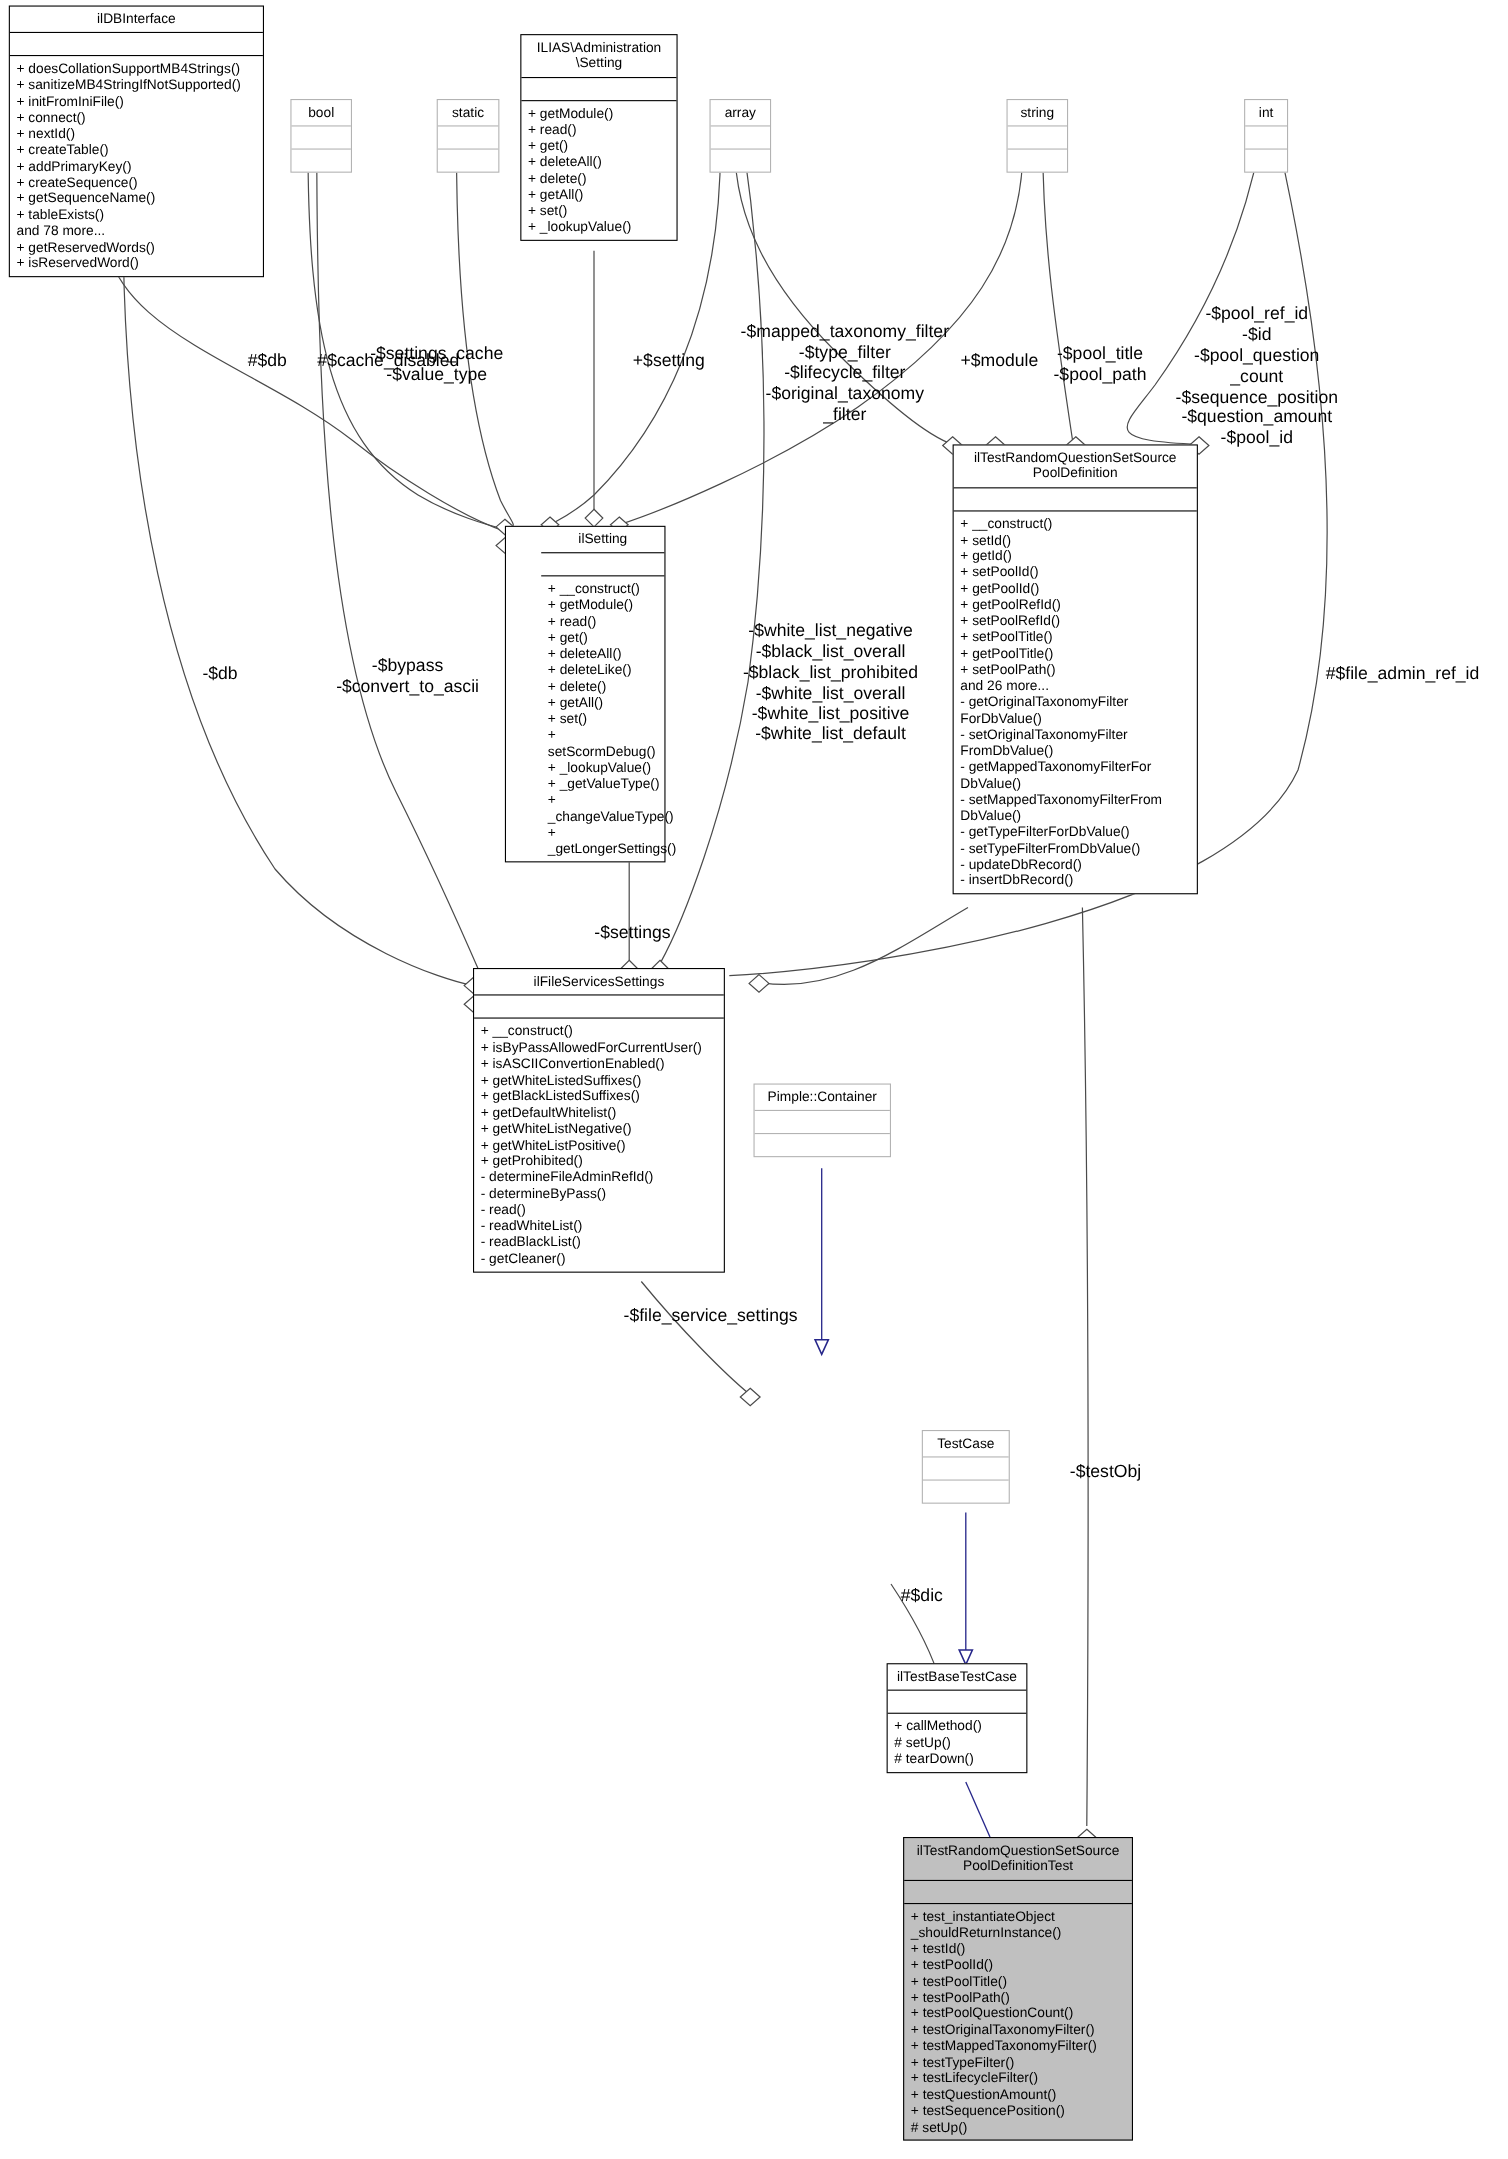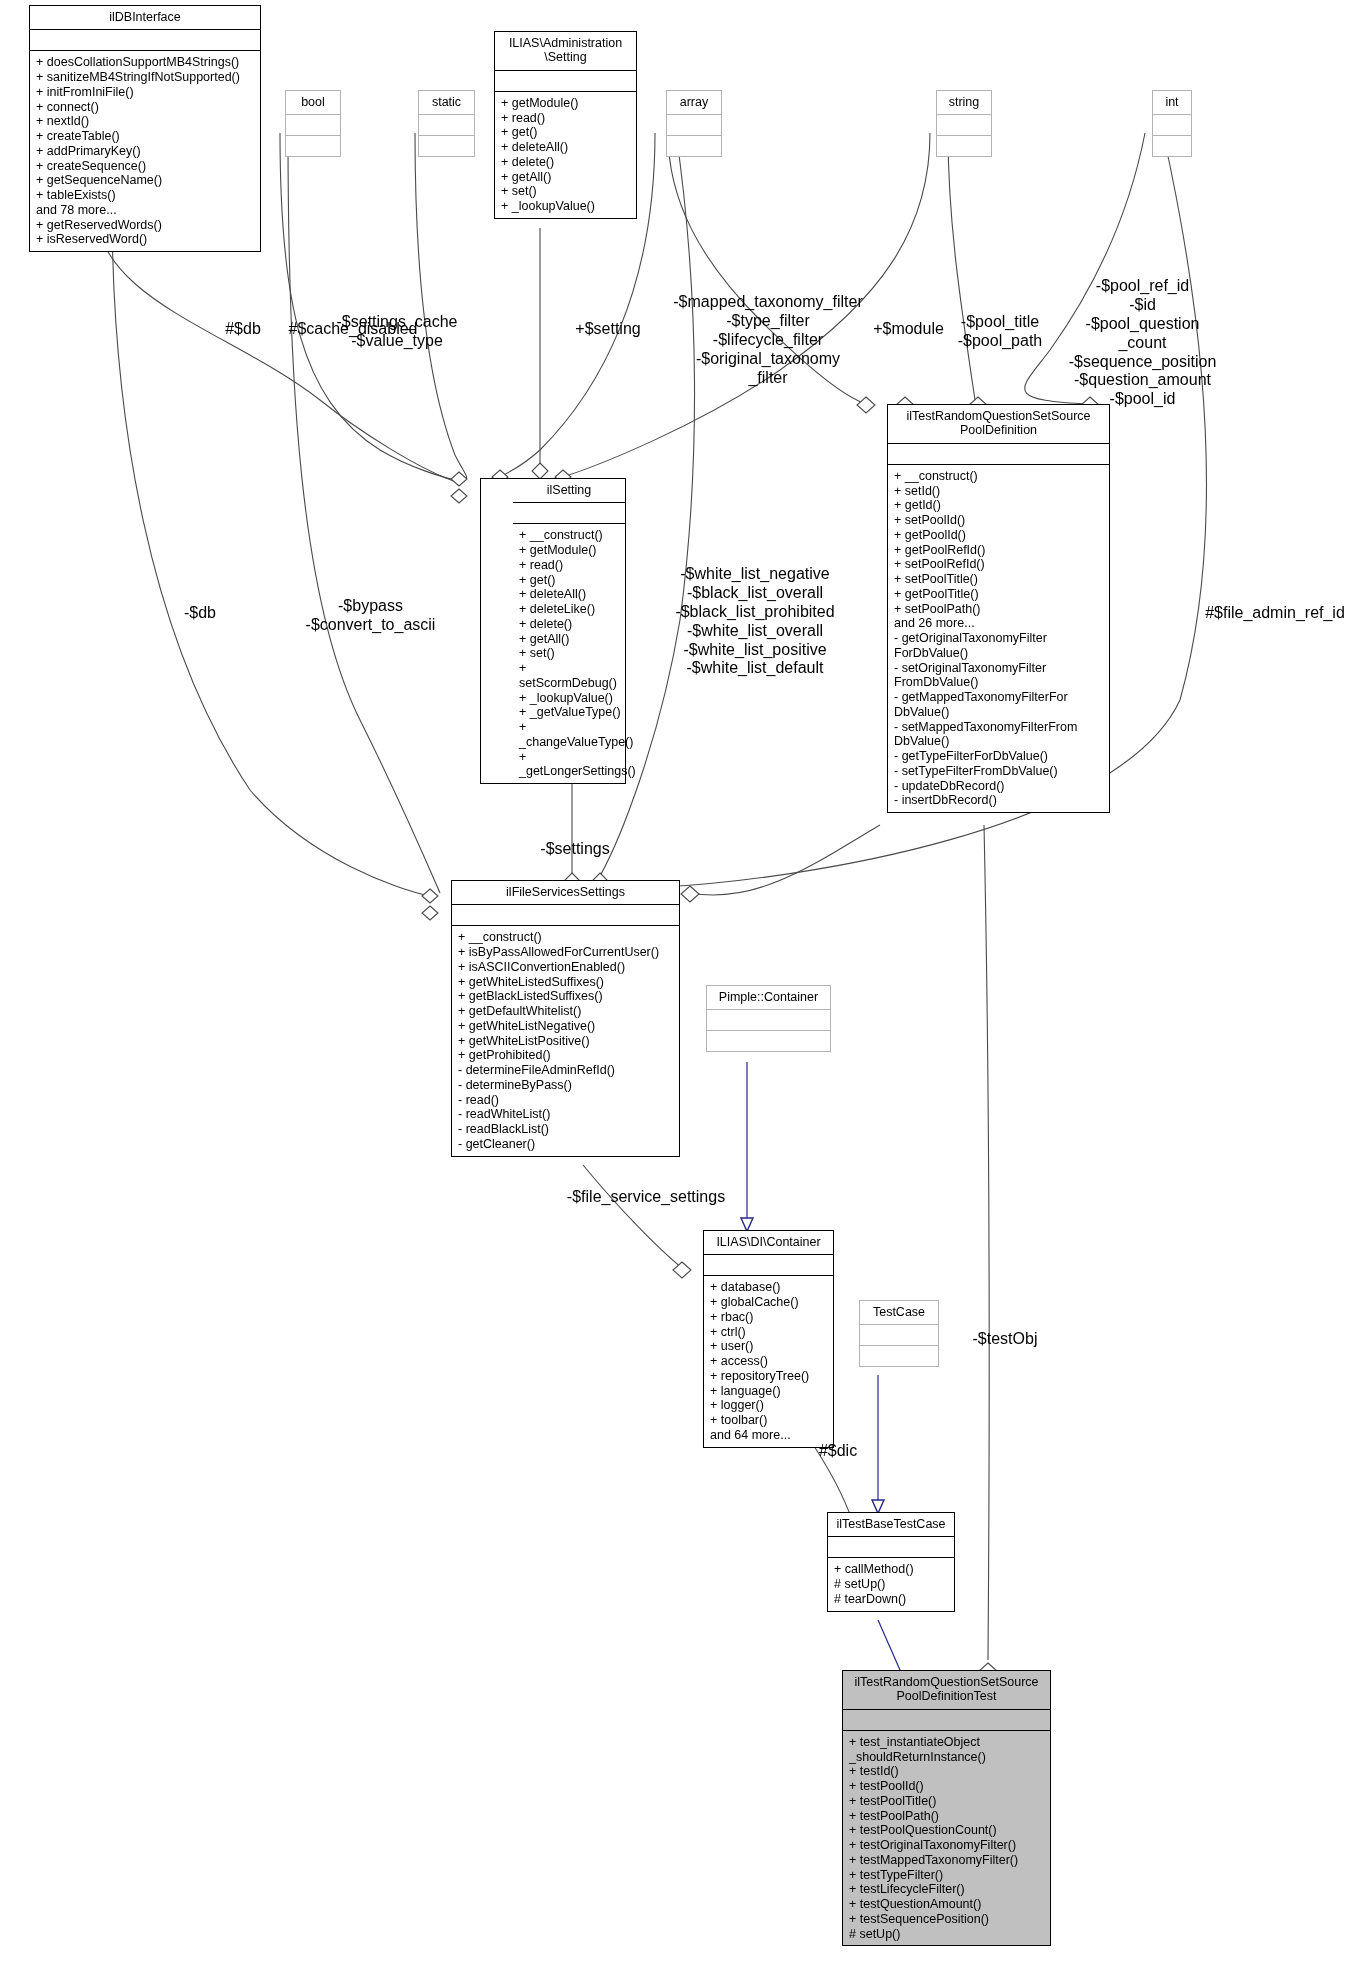--- a/index.html
+++ b/index.html
@@ -29,21 +29,20 @@
     pointer-events: none;
   }
   
   .umlbox {
     position: absolute;
     box-sizing: border-box;
     background: #ffffff;
     border: 1px solid #000;
     font-size: 12.5px;
     line-height: 1.0;
-    margin-left: 21px;
   }
   .umlbox.light { border: 1px solid #b3b3b3; }
   .umlbox.filled { background: #c0c0c0; border: 1px solid #000; }
 
   .uml-title {
     text-align: center;
     padding: 4px 4px 5px 4px;
     border-bottom: 1px solid #000;
     font-size: 12.5px;
     line-height: 1.15;
@@ -299,37 +298,20 @@
 - getCleaner()</div>
     </div>
   </div>
 
   <div class="umlbox light" style="left:685px; top:985px; width:125px;">
     <div class="uml-title">Pimple::Container</div>
     <div class="uml-attrs"></div>
     <div class="uml-ops empty"></div>
   </div>
 
-  <div class="umlbox" style="left:682px; top:1230px; width:131px;">
-    <div class="uml-title">ILIAS\DI\Container</div>
-    <div class="uml-attrs"></div>
-    <div class="uml-ops">
-      <div>+ database()
-+ globalCache()
-+ rbac()
-+ ctrl()
-+ user()
-+ access()
-+ repositoryTree()
-+ language()
-+ logger()
-+ toolbar()
-and 64 more...</div>
-    </div>
-  </div>
 
   <div class="umlbox light" style="left:838px; top:1300px; width:80px;">
     <div class="uml-title">TestCase</div>
     <div class="uml-attrs"></div>
     <div class="uml-ops empty"></div>
   </div>
 
   <div class="umlbox" style="left:806px; top:1512px; width:128px;">
     <div class="uml-title">ilTestBaseTestCase</div>
     <div class="uml-attrs"></div>

